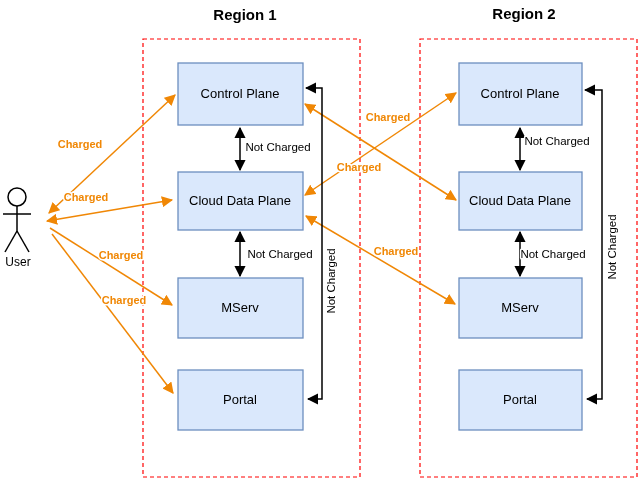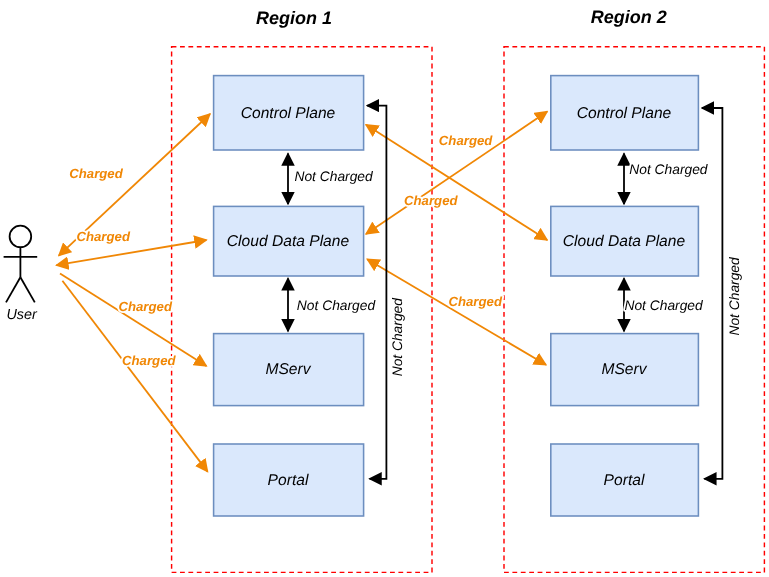--- a/index.html
+++ b/index.html
@@ -1,16 +1,16 @@
 <!DOCTYPE html>
 <html><head>
 <meta charset="utf-8">
 <style>
   html, body { margin: 0; padding: 0; background: #ffffff; }
-  .canvas-wrap { width: 641px; height: 481px; position: relative; background: #ffffff; font-style: italic; }
+  .canvas-wrap { width: 641px; height: 481px; position: relative; background: #ffffff; }
   svg { font-family: "Liberation Sans", sans-serif; display: block; }
   .region-title   { font-size: 15px; font-weight: bold; fill: #000000; text-anchor: middle; }
   .node-label     { font-size: 13px; fill: #000000; text-anchor: middle; }
   .actor-label    { font-size: 12px; fill: #000000; text-anchor: middle; }
   .lbl-charged    { font-size: 11px; font-weight: bold; fill: #f08705; text-anchor: middle;
                     paint-order: stroke; stroke: #ffffff; stroke-width: 3px; stroke-linejoin: round; }
   .lbl-notcharged { font-size: 11.5px; fill: #000000; text-anchor: middle;
                     paint-order: stroke; stroke: #ffffff; stroke-width: 3px; stroke-linejoin: round; }
   .node-rect  { fill: #dae8fc; stroke: #6c8ebf; stroke-width: 1.3; }
   .region-box { fill: none; stroke: #ff0000; stroke-width: 1.2; stroke-dasharray: 4 3; }

